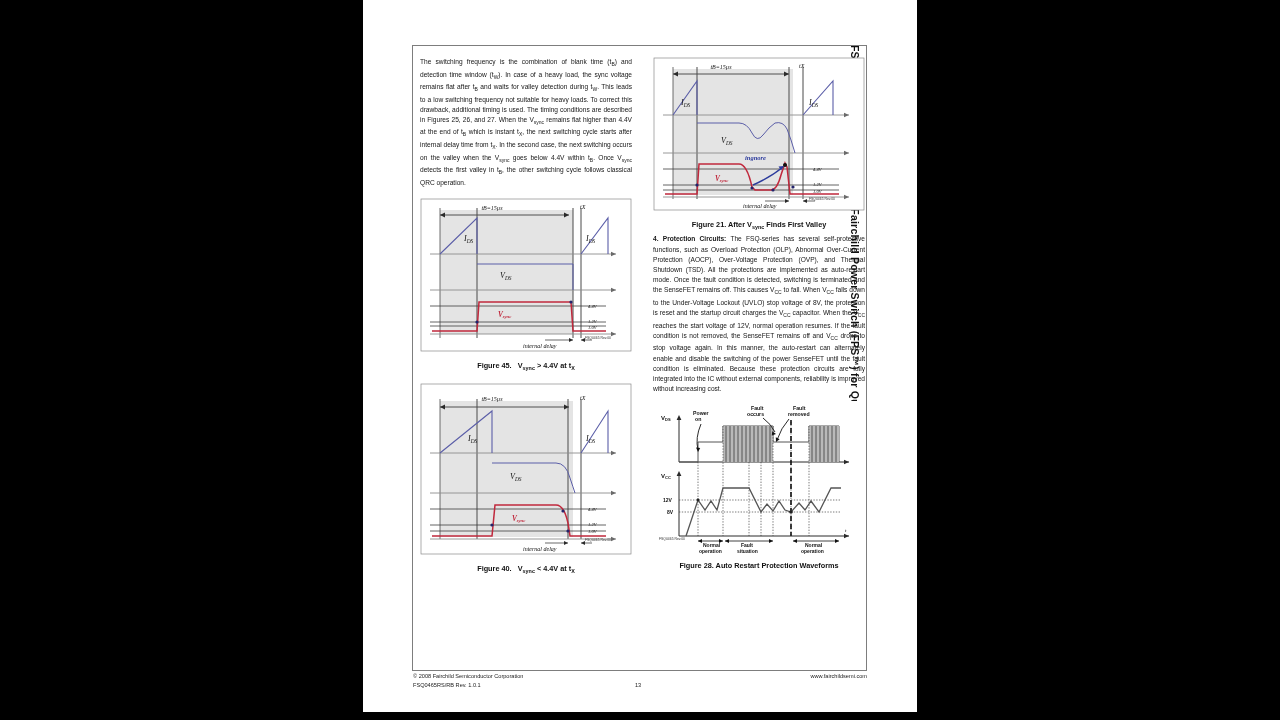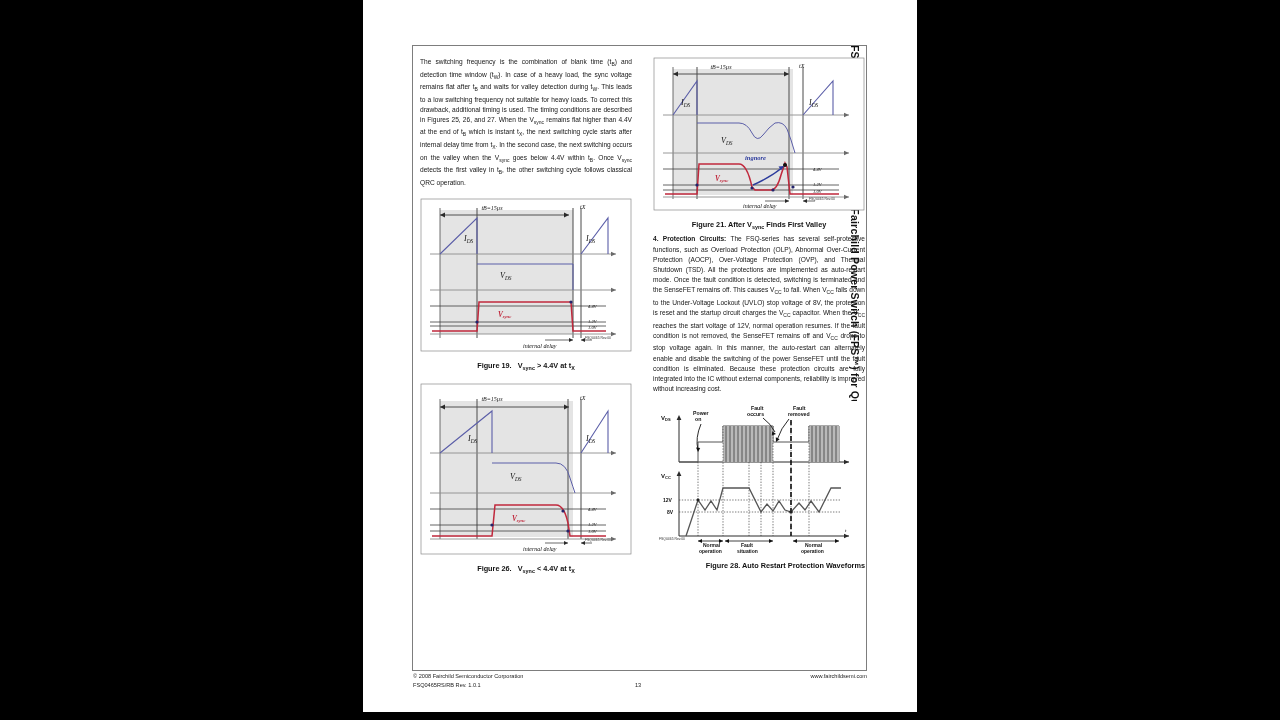--- a/index.html
+++ b/index.html
@@ -123,21 +123,21 @@
           <text x="168" y="131" font-size="4.6" font-style="italic" font-family="Liberation Serif, serif" fill="#111">1.0V</text>
 
           <line x1="125" y1="142" x2="153" y2="142" stroke="#2a2a2a" stroke-width="0.7"></line>
           <path d="M153,142 l-4,-2 l0,4 z" fill="#2a2a2a"></path>
           <line x1="161" y1="142" x2="172" y2="142" stroke="#2a2a2a" stroke-width="0.7"></line>
           <path d="M161,142 l4,-2 l0,4 z" fill="#2a2a2a"></path>
           <text x="103" y="150" font-size="6" font-style="italic" font-family="Liberation Serif, serif" fill="#111">internal delay</text>
           <text x="165" y="141" font-size="3.4" font-family="Liberation Sans, sans-serif" fill="#333">FSQ0465 Rev.00</text>
         </svg>
         <div class="caption">
-          <span>Figure 19.</span>
+          <span>Figure 45.</span>
           &nbsp; V<sub>sync</sub> &gt; 4.4V at t<sub>X</sub>
         </div>
       </div>
 
       <div class="figbox" style="margin-top:12px;">
         <svg class="figsvg" width="212" height="178" viewBox="0 0 212 178">
           <rect x="1" y="1" width="210" height="170" fill="#ffffff" stroke="#8a8a8a" stroke-width="0.7"></rect>
           <rect x="20" y="18" width="105" height="136" fill="#e4e4e4"></rect>
           <rect x="125" y="18" width="28" height="136" fill="#e4e4e4"></rect>
           <line x1="20" y1="24" x2="149" y2="24" stroke="#2a2a2a" stroke-width="0.8"></line>
@@ -177,21 +177,21 @@
           <text x="168" y="143" font-size="4.6" font-style="italic" font-family="Liberation Serif, serif" fill="#111">1.2V</text>
           <text x="168" y="150" font-size="4.6" font-style="italic" font-family="Liberation Serif, serif" fill="#111">1.0V</text>
           <line x1="125" y1="160" x2="148" y2="160" stroke="#2a2a2a" stroke-width="0.7"></line>
           <path d="M148,160 l-4,-2 l0,4 z" fill="#2a2a2a"></path>
           <line x1="161" y1="160" x2="172" y2="160" stroke="#2a2a2a" stroke-width="0.7"></line>
           <path d="M161,160 l4,-2 l0,4 z" fill="#2a2a2a"></path>
           <text x="103" y="168" font-size="6" font-style="italic" font-family="Liberation Serif, serif" fill="#111">internal delay</text>
           <text x="165" y="158" font-size="3.4" font-family="Liberation Sans, sans-serif" fill="#333">FSQ0465 Rev.00</text>
         </svg>
         <div class="caption">
-          <span>Figure 26.</span>
+          <span>Figure 40.</span>
           &nbsp; V<sub>sync</sub> &lt; 4.4V at t<sub>X</sub>
         </div>
       </div>
     </div>
 
     <div class="col" id="rightcol">
 
       <div class="figbox" style="margin-top:0px;">
         <svg class="figsvg" width="212" height="160" viewBox="0 0 212 160">
           <rect x="1" y="1" width="210" height="152" fill="#ffffff" stroke="#8a8a8a" stroke-width="0.7"></rect>
@@ -351,21 +351,21 @@
           <path d="M140,141 l4,-2 l0,4 z" fill="#111"></path>
             <path d="M186,141 l-4,-2 l0,4 z" fill="#111"></path>
           <text x="50" y="147" font-size="5" font-weight="bold" font-family="Liberation Sans, sans-serif" fill="#111">Normal</text>
           <text x="46" y="153" font-size="5" font-weight="bold" font-family="Liberation Sans, sans-serif" fill="#111">operation</text>
           <text x="88" y="147" font-size="5" font-weight="bold" font-family="Liberation Sans, sans-serif" fill="#111">Fault</text>
           <text x="84" y="153" font-size="5" font-weight="bold" font-family="Liberation Sans, sans-serif" fill="#111">situation</text>
           <text x="152" y="147" font-size="5" font-weight="bold" font-family="Liberation Sans, sans-serif" fill="#111">Normal</text>
           <text x="148" y="153" font-size="5" font-weight="bold" font-family="Liberation Sans, sans-serif" fill="#111">operation</text>
           <text x="6" y="140" font-size="3.4" font-family="Liberation Sans, sans-serif" fill="#333">FSQ0465 Rev.00</text>
         </svg>
-        <div class="caption" style="margin-top:1px;text-align:right;">
+        <div class="caption" style="margin-top:1px;">
           <span>Figure 28.</span>
           <span>Auto Restart Protection Waveforms</span>
         </div>
       </div>
     </div>
 
     <div id="footerline"></div>
     <div class="foot" id="foot-copy">© 2008 Fairchild Semiconductor Corporation</div>
     <div class="foot" id="foot-rev">FSQ0465RS/RB Rev. 1.0.1</div>
     <div class="foot" id="foot-page">13</div>

